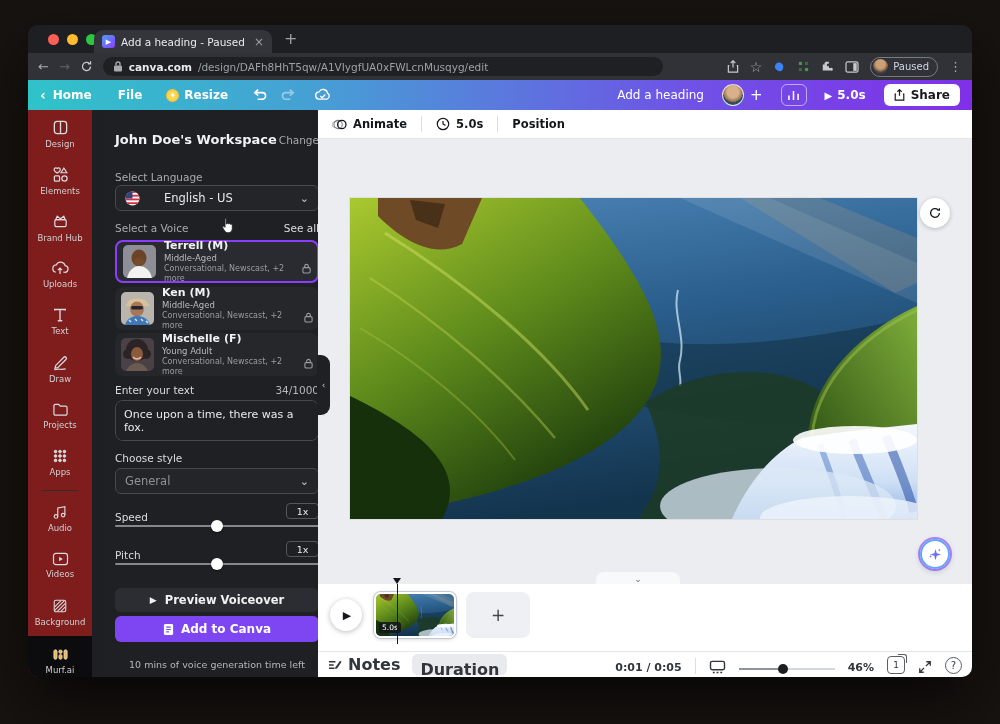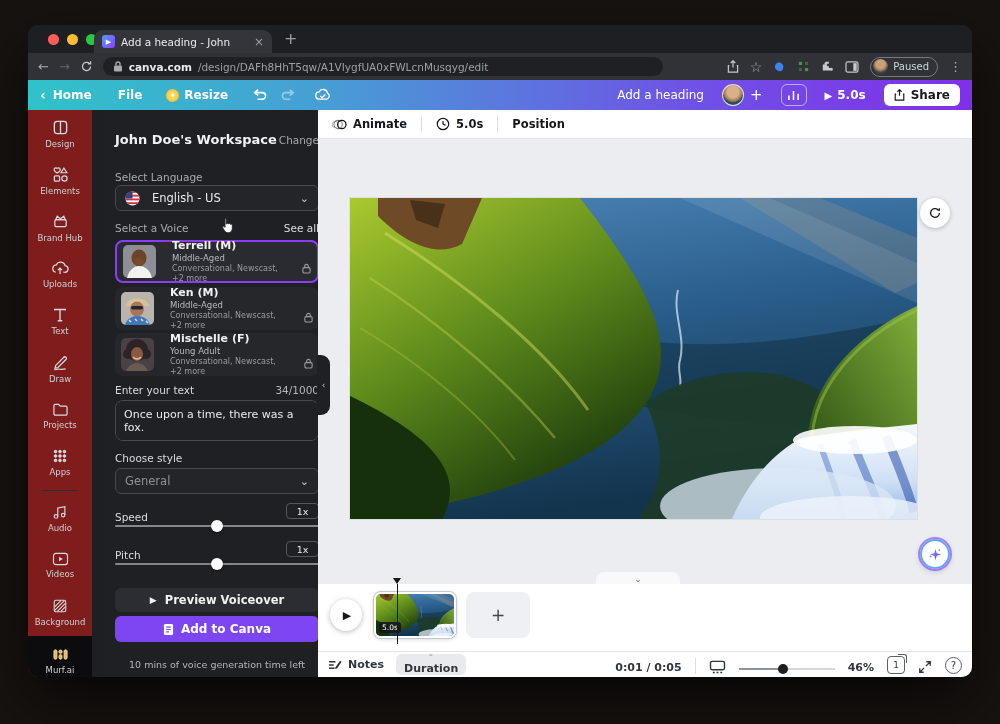--- a/index.html
+++ b/index.html
@@ -53,26 +53,26 @@
   .rail-item svg { stroke:#d9dadd; }
   .rail-item .lbl { font-size:8.5px; color:#cfd0d3; }
   .rail-div { height:1px; background:#2d2e32; margin:4px 14px; }
   .rail-item.active { background:#0c0c0e; height:50px; }
   
   #panel { position:absolute; left:76px; top:85px; width:226px; height:567px; background:#1f2023; }
   #panel .row { position:absolute; left:11px; width:204px; }
   .p-label { font-size:10.5px; color:#a9abb1; }
   .p-label.bright { color:#d9dbde; }
   .selbox { height:26px; border:1px solid #47494f; border-radius:6px; background:#242529;
-            display:flex; align-items:center; padding:0 9px; gap:12px; }
+            display:flex; align-items:center; padding:0 9px; gap:24px; }
   .selbox .val { font-size:11.5px; color:#e9eaed; flex:1; }
   .selbox .val.placeholder { color:#8f9197; }
   .selbox .chev { color:#c9cbd0; font-size:11px; }
   .voice-card { position:absolute; left:11px; width:204px; height:43px; border-radius:8px;
-                background:#26272b; display:flex; align-items:center; padding:0 6px; gap:16px; }
+                background:#26272b; display:flex; align-items:center; padding:0 6px; gap:8px; }
   .voice-card.selected { border:2px solid #8b3dff; background:#2a2b30; }
   .v-avatar { width:33px; height:33px; border-radius:5px; overflow:hidden; flex:none; }
   .v-meta { flex:1; line-height:1.25; }
   .v-name { font-size:11px; font-weight:bold; color:#f0f1f3; }
   .v-age { font-size:8.5px; color:#b9bbc1; }
   .v-tags { font-size:8px; color:#9a9ca2; }
   .v-lock { align-self:flex-end; margin-bottom:7px; }
   #texta { position:absolute; left:11px; top:290px; width:204px; height:41px; background:#202125;
            border:1px solid #47494f; border-radius:8px; color:#e9eaed; font-size:11px;
            font-family:"DejaVu Sans",sans-serif; padding:7px 8px; resize:none; outline:none; }
@@ -115,21 +115,21 @@
                  font-size:7.5px; border-radius:3px; padding:1px 3px; }
   #addpage { position:absolute; left:148px; top:8px; width:64px; height:46px; border-radius:8px;
              background:#eef0f3; display:flex; align-items:center; justify-content:center;
              color:#41454c; font-size:17px; }
   #playhead { position:absolute; left:75px; top:-6px; width:9px; }
   #playhead .tri { width:0; height:0; border-left:4.5px solid transparent; border-right:4.5px solid transparent;
                    border-top:6px solid #14181d; }
   #playhead .line { position:absolute; left:3.7px; top:6px; width:1.5px; height:60px; background:#14181d; }
   #statusbar { position:absolute; left:0; top:541px; width:100%; height:26px; background:#fff;
                border-top:1px solid #e4e6ea; display:flex; align-items:center; padding:0 10px; color:#41454c; }
-  #statusbar .s-item { display:flex; align-items:center; gap:6px; font-size:11px; font-weight:bold; color:#31353c; }
+  #statusbar .s-item { display:flex; align-items:center; gap:6px; font-size:16px; font-weight:bold; color:#31353c; }
   #durbtn { background:#e9eaee; border-radius:6px; height:21px; padding:0 8px;flex-direction:column; }
   #zoomtrack { position:relative; width:96px; height:10px; }
   #zoomtrack .t1 { position:absolute; top:4.5px; left:0; width:44px; height:2px; background:#8f939c; }
   #zoomtrack .t2 { position:absolute; top:4.5px; left:44px; right:0; height:2px; background:#d4d7dd; }
   #zoomtrack .dot { position:absolute; top:0; left:39px; width:10px; height:10px; border-radius:50%; background:#1c1e21; }
   .sq-btn { width:18px; height:18px; border:1.5px solid #5a5e66; border-radius:4px; display:flex;
             align-items:center; justify-content:center; font-size:9px; color:#31353c; position:relative; }
   .sq-btn::after { content:""; position:absolute; right:-3px; top:-3px; width:8px; height:8px;
                    border-top:1.5px solid #5a5e66; border-right:1.5px solid #5a5e66; border-radius:0 3px 0 0; }
   #helpbtn { width:17px; height:17px; border:1.5px solid #5a5e66; border-radius:50%; display:flex;
@@ -192,21 +192,21 @@
 </svg>
 
 <div id="window">
 
   <div id="tabstrip">
     <div class="light" style="left:20px;background:#ff5e57"></div>
     <div class="light" style="left:39px;background:#febc2e"></div>
     <div class="light" style="left:58px;background:#28c840"></div>
     <div id="tab">
       <span class="favicon">▶</span>
-      <span class="title">Add a heading - John</span>
+      <span class="title">Add a heading - Paused</span>
       <span class="close">×</span>
     </div>
     <span id="newtab">+</span>
   </div>
 
   <div id="urlrow">
     <span class="navglyph">←</span>
     <span class="navglyph dim">→</span>
     <svg width="13" height="13" viewBox="0 0 16 16">
       <path d="M13 8a5 5 0 1 1-1.5-3.6" stroke="#c7c9cc" stroke-width="1.6" fill="none"></path>

